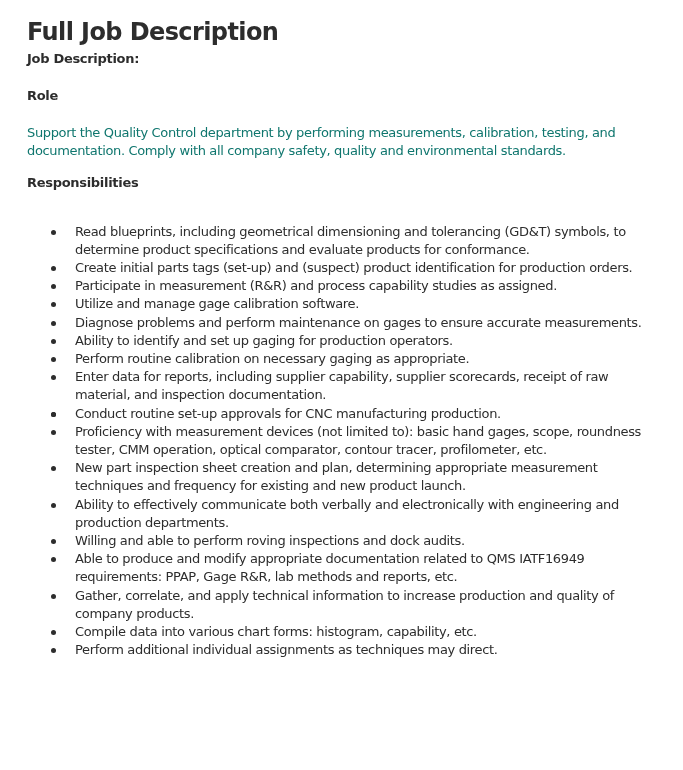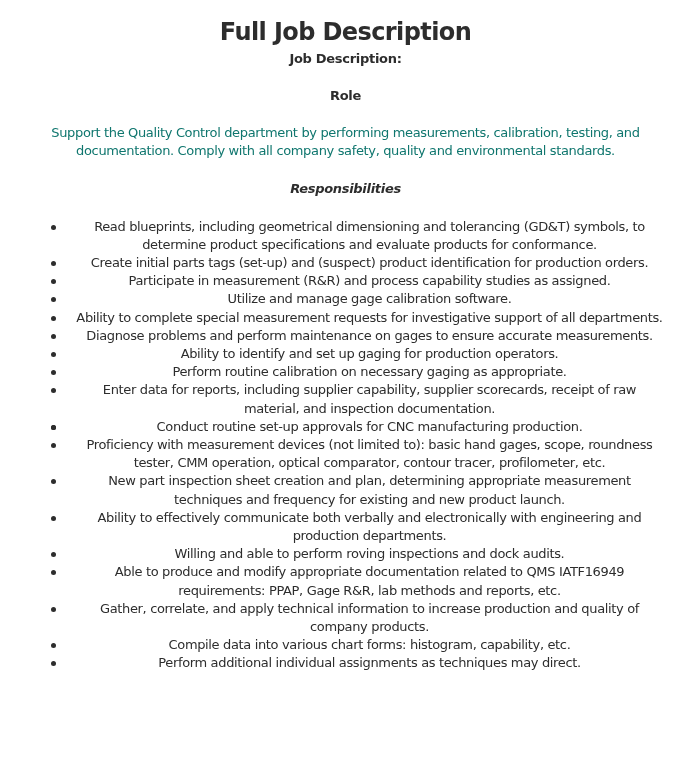--- a/index.html
+++ b/index.html
@@ -1,39 +1,39 @@
 <!DOCTYPE html>
 <html><head>
 <meta charset="utf-8">
 <style>
   html, body { margin: 0; padding: 0; background: #ffffff; }
   body {
     width: 683px; height: 770px; overflow: hidden;
     font-family: "DejaVu Sans", sans-serif;
     color: #2d2d2d;
   }
-  .page { padding: 10px 19px 0 27px; text-align: center; }
+  .page { padding: 10px 19px 0 27px; }
   h1 {
     font-family: "DejaVu Sans", sans-serif;
     font-size: 24px; font-weight: bold; letter-spacing: -0.6px;
     margin: 4px 0 0 0; line-height: 36px; color: #2d2d2d;
   }
   .label {
     font-size: 13px; font-weight: bold; letter-spacing: -0.3px;
     margin: 0; line-height: 18px; color: #2d2d2d;
   }
   .lbl-jobdesc { }
   .lbl-role { margin-top: 19px; }
   .role-text {
     font-size: 13px; line-height: 18.3px; letter-spacing: -0.35px;
     margin: 19px 0 0 0; color: #0f766e;
   }
-  .lbl-resp { margin-top: 19px; font-style: italic; }
+  .lbl-resp { margin-top: 13px; }
   ul.resp {
-    list-style: none; margin: 20px 0 0 0; padding: 0;
+    list-style: none; margin: 31px 0 0 0; padding: 0;
   }
   ul.resp li {
     position: relative; padding-left: 48px;
     font-size: 13px; line-height: 18.2px; letter-spacing: -0.35px;
     color: #2d2d2d;
   }
   ul.resp li .bullet {
     position: absolute; left: 24px; top: 7px;
     width: 5px; height: 5px; border-radius: 50%; background: #2d2d2d;
   }
@@ -45,21 +45,20 @@
   <h1>Full Job Description</h1>
   <p class="label lbl-jobdesc">Job Description:</p>
   <p class="label lbl-role">Role</p>
   <p class="role-text">Support the Quality Control department by performing measurements, calibration, testing, and documentation. Comply with all company safety, quality and environmental standards.</p>
   <p class="label lbl-resp">Responsibilities</p>
   <ul class="resp" id="resp-list">
       <li><span class="bullet"></span><span>Read blueprints, including geometrical dimensioning and tolerancing (GD&amp;T) symbols, to determine product specifications and evaluate products for conformance.</span></li>
       <li><span class="bullet"></span><span>Create initial parts tags (set-up) and (suspect) product identification for production orders.</span></li>
       <li><span class="bullet"></span><span>Participate in measurement (R&amp;R) and process capability studies as assigned.</span></li>
       <li><span class="bullet"></span><span>Utilize and manage gage calibration software.</span></li>
-      <li><span class="bullet"></span><span>Ability to complete special measurement requests for investigative support of all departments.</span></li>
       <li><span class="bullet"></span><span>Diagnose problems and perform maintenance on gages to ensure accurate measurements.</span></li>
       <li><span class="bullet"></span><span>Ability to identify and set up gaging for production operators.</span></li>
       <li><span class="bullet"></span><span>Perform routine calibration on necessary gaging as appropriate.</span></li>
       <li><span class="bullet"></span><span>Enter data for reports, including supplier capability, supplier scorecards, receipt of raw material, and inspection documentation.</span></li>
       <li><span class="bullet"></span></li>
       <li><span class="bullet"></span><span>Conduct routine set-up approvals for CNC manufacturing production.</span></li>
       <li><span class="bullet"></span><span>Proficiency with measurement devices (not limited to): basic hand gages, scope, roundness tester, CMM operation, optical comparator, contour tracer, profilometer, etc.</span></li>
       <li><span class="bullet"></span><span>New part inspection sheet creation and plan, determining appropriate measurement techniques and frequency for existing and new product launch.</span></li>
       <li><span class="bullet"></span><span>Ability to effectively communicate both verbally and electronically with engineering and production departments.</span></li>
       <li><span class="bullet"></span><span>Willing and able to perform roving inspections and dock audits.</span></li>

